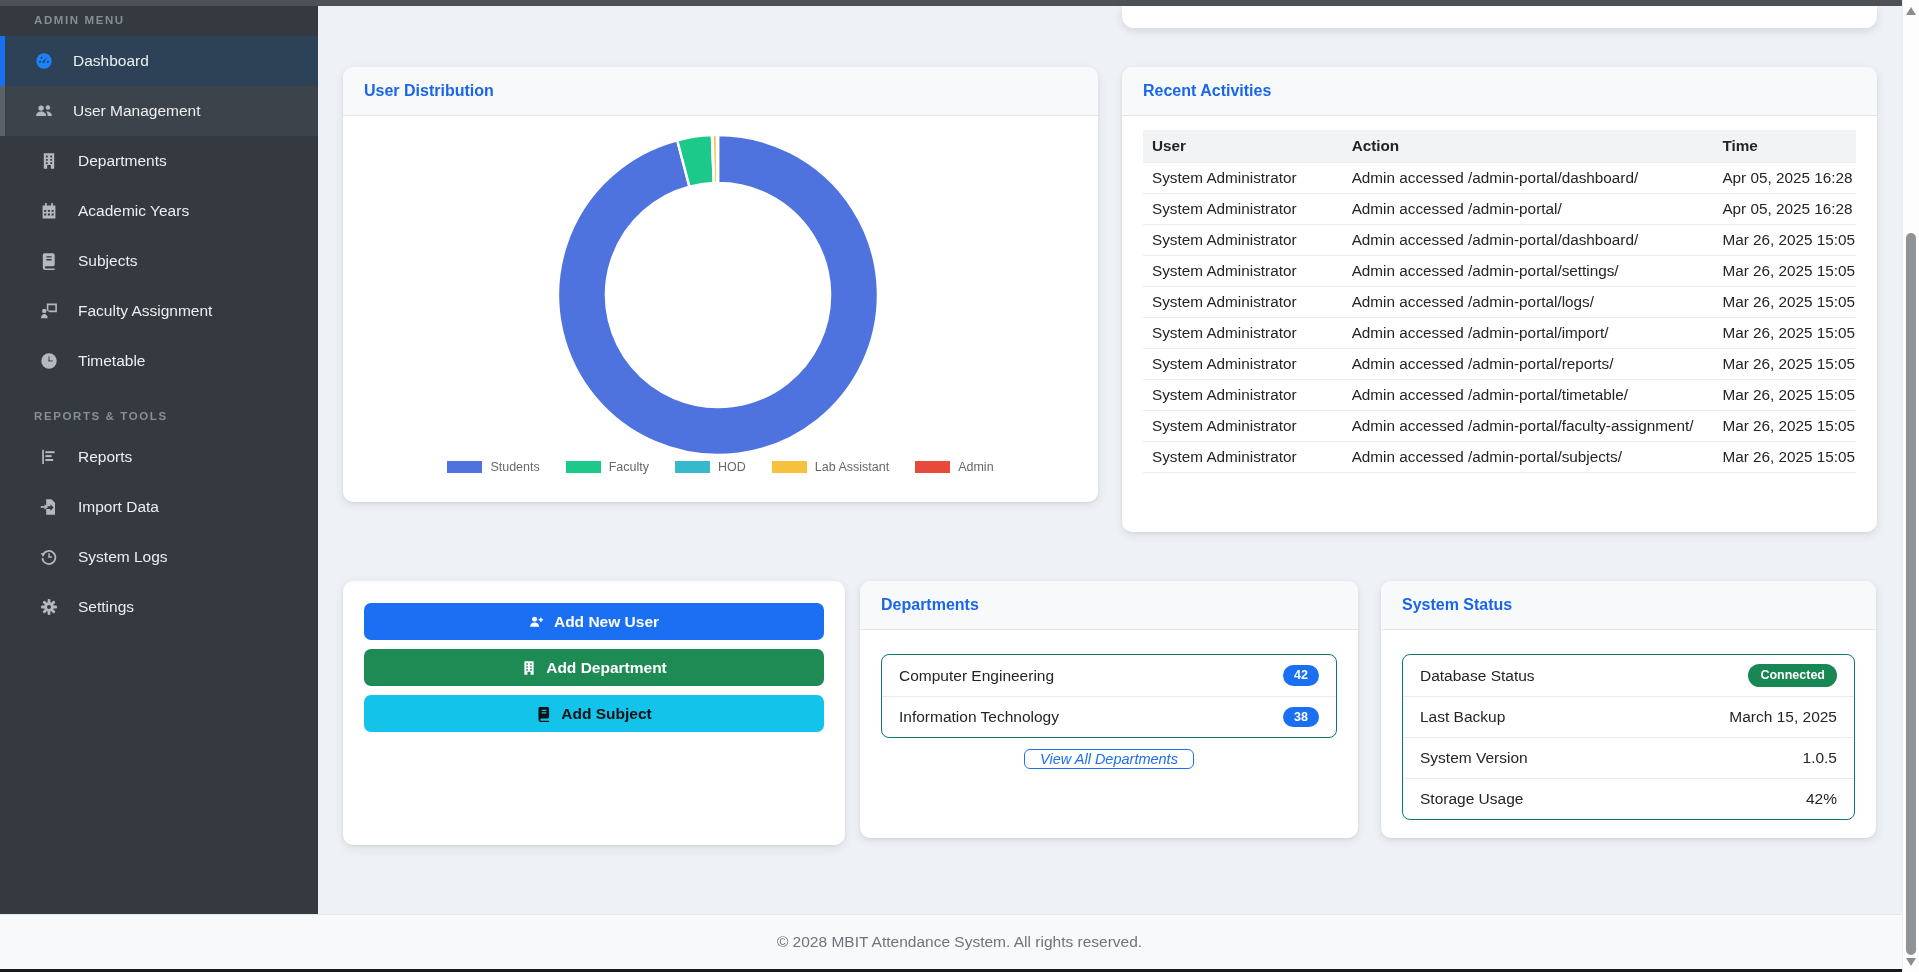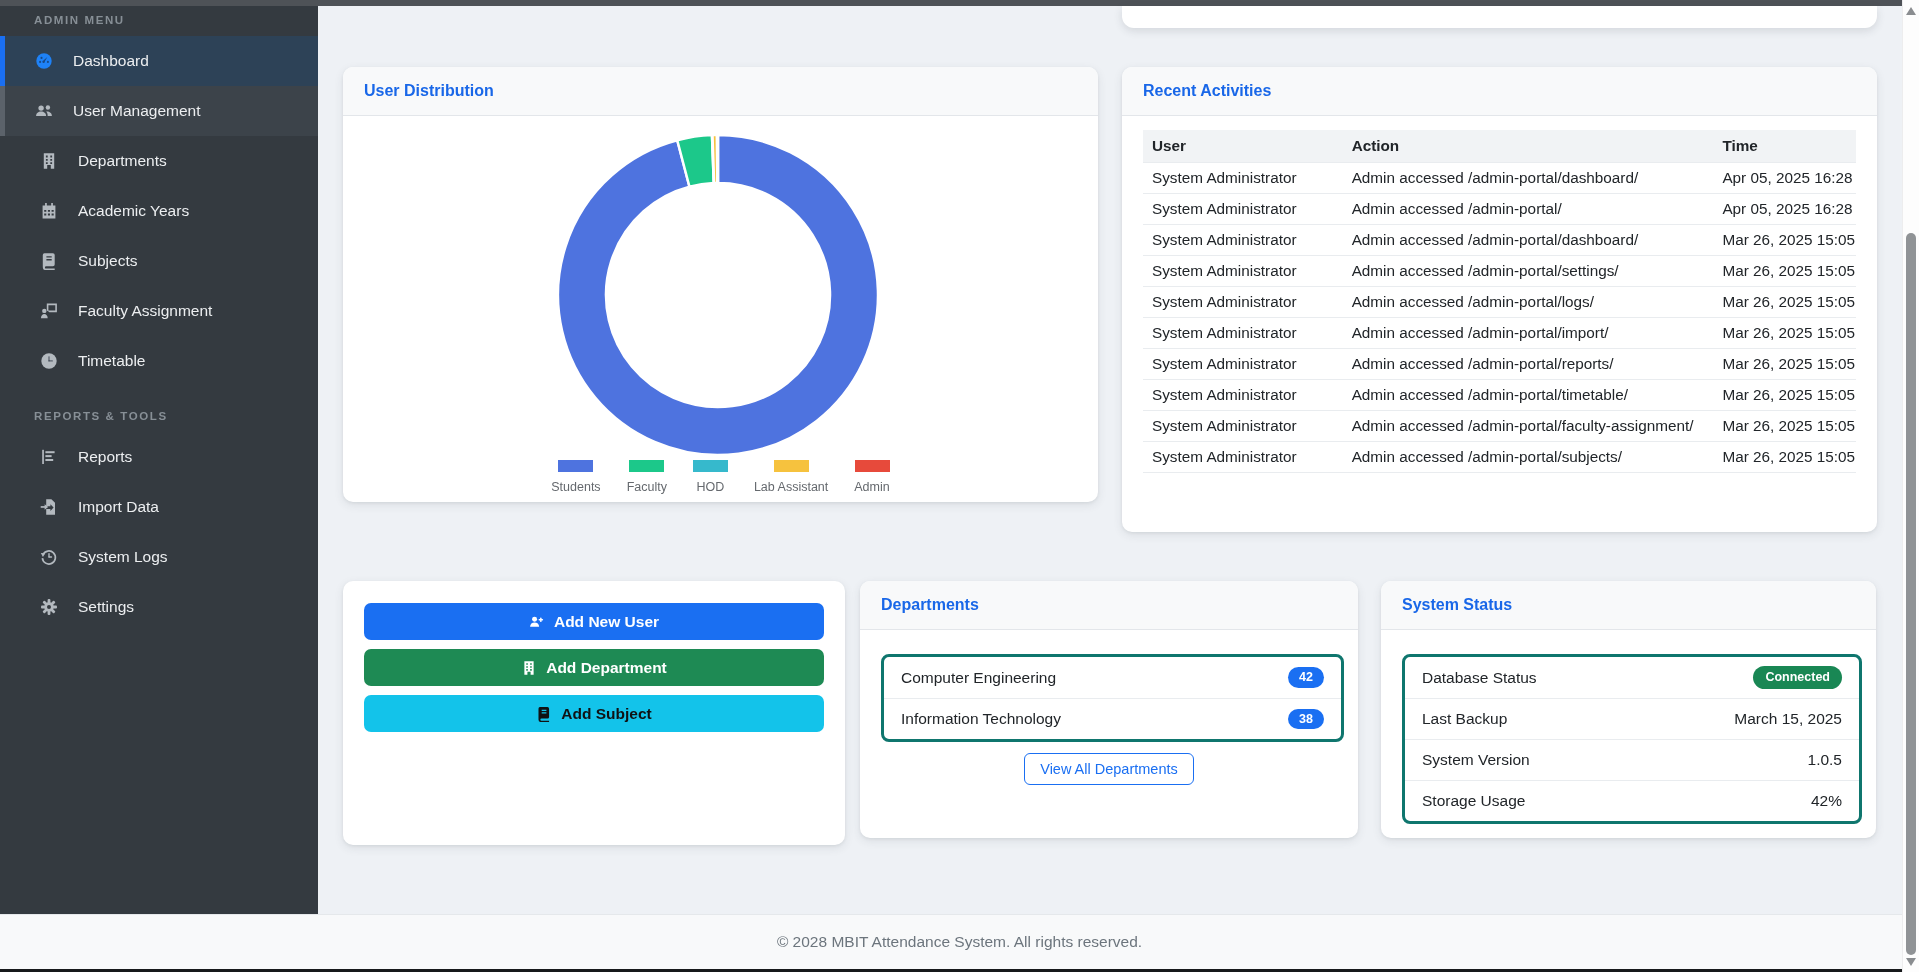--- a/index.html
+++ b/index.html
@@ -38,50 +38,50 @@
   .card-header { height:49px; background:#f8f9fa; border-bottom:1px solid #e3e6ea;
                  border-radius:10px 10px 0 0; display:flex; align-items:center; padding:0 21px; }
   .card-title { color:var(--card-title,#1967e8); font-weight:bold; font-size:16px; }
   .card-body { position:relative; }
   .partial-card { position:absolute; left:1122px; top:6px; width:755px; height:22px; background:#fff;
                   border-radius:0 0 12px 12px; box-shadow:0 3px 8px rgba(50,58,70,.14); }
 
   
   #donut-svg { position:absolute; left:0; top:0; }
   .legend { position:absolute; left:0; right:0; top:344px; display:flex; justify-content:center; gap:26px; align-items:center; }
-  .legend-item { display:flex; align-items:center; gap:8px; font-size:12.5px; color:#65696e; cursor:pointer;flex-direction:column; }
+  .legend-item { display:flex; align-items:center; gap:8px; font-size:12.5px; color:#65696e; cursor:pointer; }
   .legend-swatch { width:35px; height:12px; display:inline-block; }
 
   
   .activities-table { width:calc(100% - 42px); margin:14px 21px 0 21px; border-collapse:collapse;
                       font-size:15.3px; color:#212529; table-layout:fixed; }
   .activities-table th { background:#f1f3f5; text-align:left; font-weight:bold; padding:7px 9px; white-space:nowrap; }
   .activities-table td { padding:6px 9px; border-top:1px solid #e9ecef; white-space:nowrap; overflow:hidden; }
   .activities-table tbody tr:last-child td { border-bottom:1px solid #e9ecef; }
   .col-user { width:28%; } .col-action { width:52%; } .col-time { width:20%; }
 
   
   .quick-body { padding:22px 21px 0 21px; display:flex; flex-direction:column; gap:9px; }
   .btn-action { display:flex; align-items:center; justify-content:center; gap:9px; height:37px; width:100%;
                 border:none; border-radius:7px; font-family:inherit; font-weight:bold; font-size:15.5px; cursor:pointer; }
   .btn-action .ic { display:flex; }
 
   
-  .list-group { margin:24px 14px 0 21px; border:3px solid #0f766e; border-radius:8px; overflow:hidden; background:#fff; }
+  .list-group { margin:24px 21px 0 21px; border:1px solid #0f766e; border-radius:8px; overflow:hidden; background:#fff; }
   .list-row { display:flex; align-items:center; justify-content:space-between; height:41px; padding:0 17px;
               font-size:15.5px; color:#212529; }
   .list-row + .list-row { border-top:1px solid #e9ecef; }
   .badge-pill { background:var(--primary,#1a6ff2); color:#fff; font-size:12.5px; font-weight:bold;
                 padding:4px 11px; border-radius:12px; line-height:1; }
   .badge-connected { background:var(--success,#198754); color:#fff; font-size:12.5px; font-weight:bold;
                      padding:5px 12px; border-radius:12px; line-height:1; }
   .status-value { color:#212529; }
   .view-all-wrap { display:flex; justify-content:center; margin-top:11px; }
   .view-all-btn { border:1px solid var(--primary,#1a6ff2); color:var(--primary,#1a6ff2); background:#fff;
-                  height:32px; padding:0 15px; border-radius:6px; font-family:inherit; font-size:14.5px; cursor:pointer; }
+                  height:20px; padding:0 15px; border-radius:6px; font-family:inherit; font-size:14.5px; cursor:pointer;font-style:italic; }
 
   
   .footer { position:absolute; left:0; top:914px; width:1919px; height:55px; background:#f8f9fa;
             border-top:1px solid #e5e8eb; display:flex; align-items:center; justify-content:center;
             color:#6c757d; font-size:15.5px; }
 </style>
 </head>
 <body>
 
 <div class="top-strip"></div>

